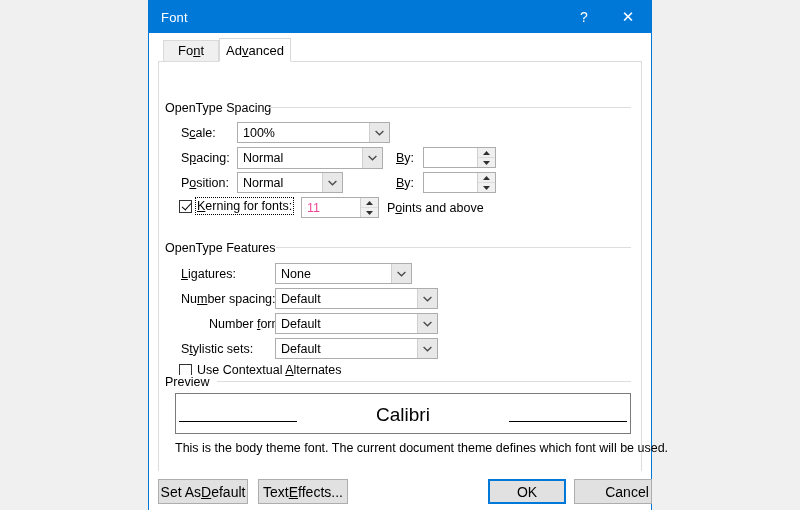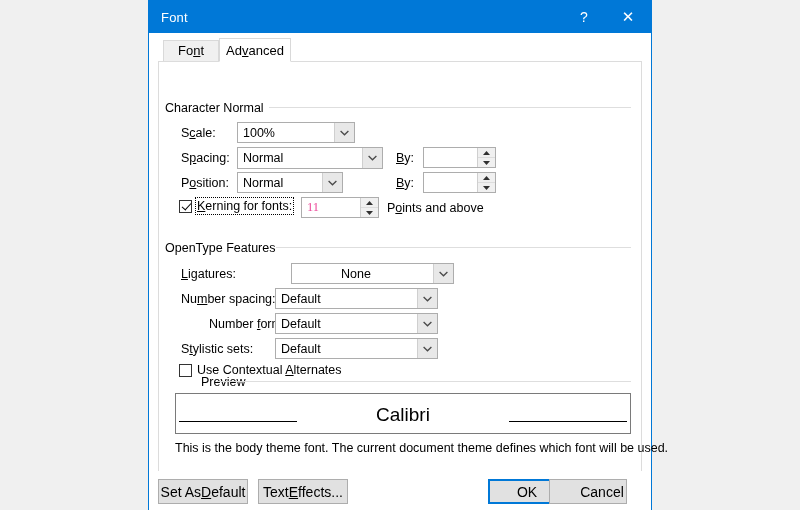--- a/index.html
+++ b/index.html
@@ -153,21 +153,21 @@
     background: #ffffff;
     border: 1px solid #adadad;
     display: flex; align-items: stretch;
   }
   .spin .val {
     flex: 1 1 auto;
     font-size: 12.5px;
     color: #ec4899;
     padding-left: 5px;
     display: flex; align-items: center;
-    overflow: hidden; white-space: nowrap; font-family: Liberation Serif, serif;
+    overflow: hidden; white-space: nowrap;
   }
   .spin .btns {
     width: 17px;
     background: #f0f0f0;
     border-left: 1px solid #cfcfcf;
     display: flex; flex-direction: column;
   }
   .spin .btns .up, .spin .btns .dn {
     flex: 1 1 50%;
     display: flex; align-items: center; justify-content: center;
@@ -274,25 +274,25 @@
 
     <div class="dlgbody">
 
       <div class="tabstrip">
         <div class="tab inactive">Fo<u>n</u>t</div>
         <div class="tab active">Ad<u>v</u>anced</div>
       </div>
 
       <div class="page">
 
-        <div class="group-title" style="left:6px; top:39px;">Character Normal</div>
+        <div class="group-title" style="left:6px; top:39px;">OpenType Spacing</div>
         <div class="group-line" style="left:110px; top:45px; width:362px;"></div>
 
         <div class="lbl" style="left:22px; top:64px;">S<u>c</u>ale:</div>
-        <div class="combo" style="left:78px; top:60px; width:118px; height:21px;">
+        <div class="combo" style="left:78px; top:60px; width:153px; height:21px;">
           <div class="val">100%</div>
           <div class="arrow">
             <svg width="9" height="6" viewBox="0 0 9 6">
                 <path d="M0.6 1 L4.5 4.8 L8.4 1" stroke="#4a4a4a" stroke-width="1.3" fill="none"></path>
               </svg>
           </div>
         </div>
 
         <div class="lbl" style="left:22px; top:89px;">S<u>p</u>acing:</div>
         <div class="combo" style="left:78px; top:85px; width:146px; height:22px;">
@@ -364,21 +364,21 @@
                 </svg>
             </div>
           </div>
         </div>
         <div class="lbl" style="left:228px; top:139px;">P<u>o</u>ints and above</div>
 
         <div class="group-title" style="left:6px; top:179px;">OpenType Features</div>
         <div class="group-line" style="left:117px; top:185px; width:355px;"></div>
 
         <div class="lbl" style="left:22px; top:205px;"><u>L</u>igatures:</div>
-        <div class="combo" style="left:132px; top:201px; width:163px; height:21px;padding-left:44px;">
+        <div class="combo" style="left:116px; top:201px; width:137px; height:21px;">
           <div class="val">None</div>
           <div class="arrow">
             <svg width="9" height="6" viewBox="0 0 9 6">
                 <path d="M0.6 1 L4.5 4.8 L8.4 1" stroke="#4a4a4a" stroke-width="1.3" fill="none"></path>
               </svg>
           </div>
         </div>
 
         <div class="lbl" style="left:22px; top:230px;">Nu<u>m</u>ber spacing:</div>
         <div class="combo" style="left:116px; top:226px; width:163px; height:21px;">
@@ -408,34 +408,34 @@
                 <path d="M0.6 1 L4.5 4.8 L8.4 1" stroke="#4a4a4a" stroke-width="1.3" fill="none"></path>
               </svg>
           </div>
         </div>
 
         <div class="cbrow" style="left:20px; top:301px;">
           <span class="cbox"></span>
           <span class="cblabel">Use Contextual <u>A</u>lternates</span>
         </div>
 
-        <div class="group-title" style="left:6px; top:313px;margin-left:36px;">Preview</div>
+        <div class="group-title" style="left:6px; top:313px;">Preview</div>
         <div class="group-line" style="left:58px; top:319px; width:414px;"></div>
 
         <div class="preview-box" style="left:16px; top:331px; width:456px; height:41px;">
           <div class="preview-text">Calibri</div>
           <div class="prev-rule" style="left:3px; width:118px;"></div>
           <div class="prev-rule" style="right:3px; width:118px;"></div>
         </div>
 
         <div class="preview-note" style="left:16px; top:379px;">This is the body theme font. The current document theme defines which font will be used.</div>
       </div>
 
       <div class="footer">
         <div class="btn" style="left:9px; top:8px; width:90px;">Set As <u>D</u>efault</div>
         <div class="btn primary" style="left:339px; top:8px; width:78px;">OK</div>
         <div class="btn" style="left:109px; top:8px; width:90px;">Text <u>E</u>ffects...</div>
-        <div class="btn" style="left:400px; top:8px; width:78px;padding-left:28px;">Cancel</div>
+        <div class="btn" style="left:425px; top:8px; width:78px;padding-left:28px;">Cancel</div>
       </div>
 
     </div>
   </div>
 </div>
 
 </body></html>

